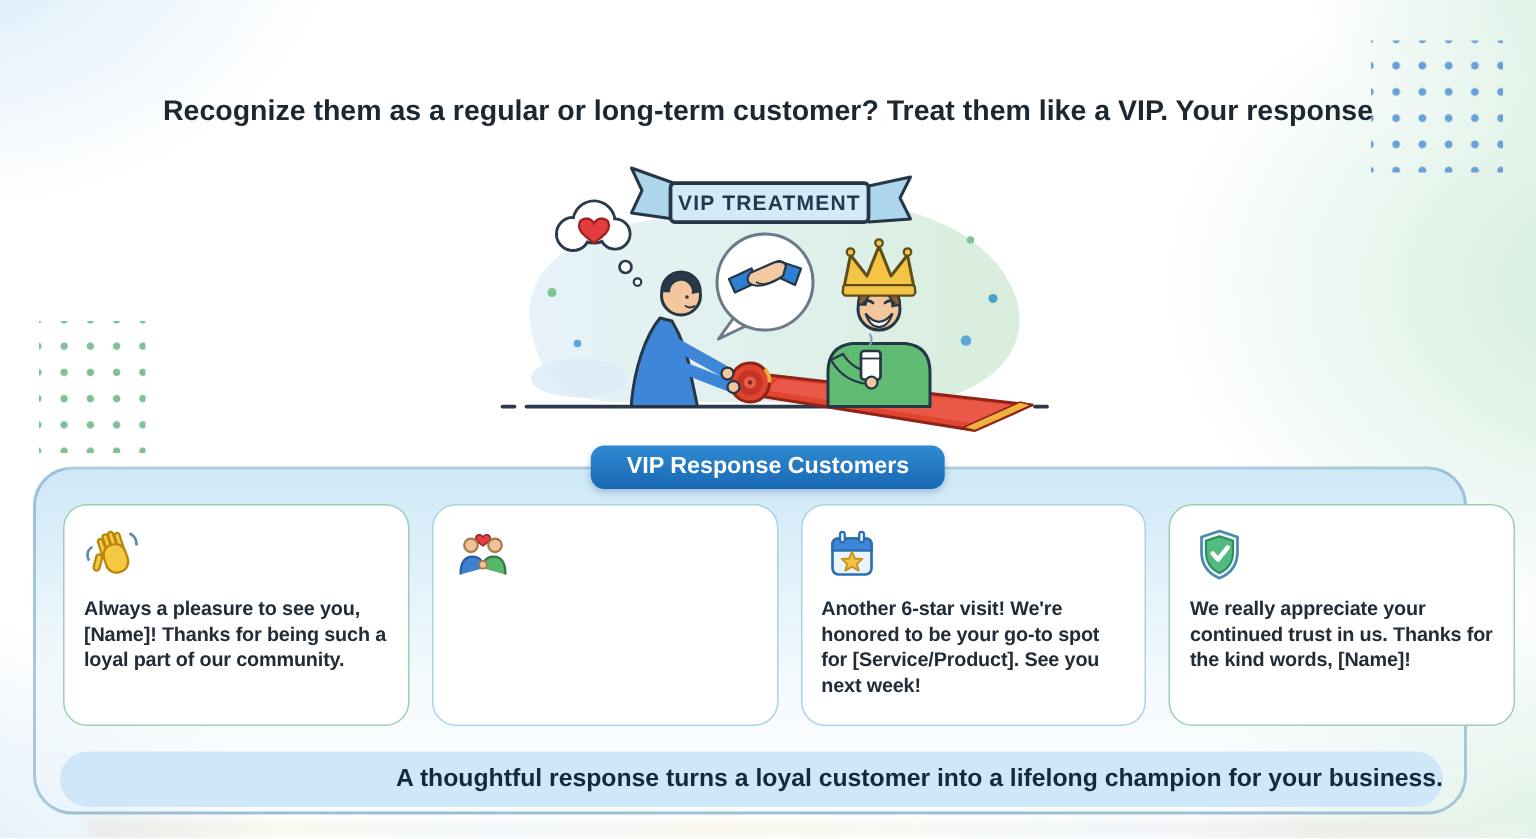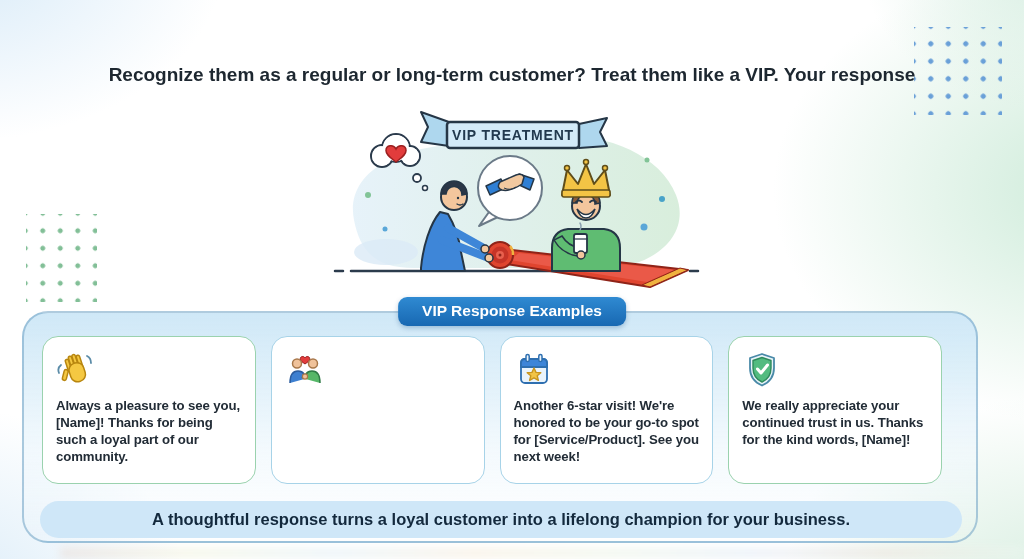--- a/index.html
+++ b/index.html
@@ -27,28 +27,28 @@
   .subtitle { position:absolute; left:0; right:0; top:65px; text-align:center;
     font-size:19px; font-weight:700; line-height:20px; color:#1d2730; }
   .illustration { position:absolute; left:324px; top:100px; width:380px; height:192px; }
   .panel { position:absolute; left:22px; top:311px; width:956px; height:232px;
     border-radius:26px; border:2px solid rgba(110,160,195,0.55);
     background:linear-gradient(180deg, #cfe8f7 0%, rgba(236,246,252,0.55) 62%, rgba(255,255,255,0) 100%); }
   .badge { position:absolute; left:50%; transform:translateX(-50%); top:297px;
     padding:5px 24px 6px; border-radius:9px; color:#ffffff; font-size:15.5px; font-weight:700;
     background:linear-gradient(180deg,#2f8ad2,#1868b2); box-shadow:0 2px 5px rgba(20,80,140,0.3);
     z-index:5; white-space:nowrap; }
-  .cards { position:absolute; left:42px; top:336px; width:900px; display:flex; gap:15px; z-index:2; }
+  .cards { position:absolute; left:42px; top:336px; width:968px; display:flex; gap:15px; z-index:2; }
   .card { flex:1 1 0; height:148px; background:#ffffff; border-radius:16px;
     padding:13px 13px 10px; border:1.5px solid #a7d3e8; }
   .card.green { border-color:#9ad2ae; }
   .card-icon { height:40px; margin-bottom:7px; }
   .card-text { font-size:13.2px; font-weight:700; line-height:17px; color:#222c36; letter-spacing:-0.1px; }
   .footer-pill { position:absolute; left:40px; top:501px; width:922px; height:37px;
-    border-radius:19px; background:#cfe7f8; display:flex; align-items:center; justify-content:center;
+    border-radius:19px; background:#cfe7f8; display:flex; align-items:center; justify-content:flex-end;
     font-size:16.5px; font-weight:700; color:#13293d; }
   .bottom-strip { position:absolute; left:60px; right:0; top:547px; height:12px; opacity:0.22;
     filter:blur(4px);
     background:linear-gradient(90deg,#e8b9a0,#d9e3b0,#b9d8e8,#e8d2a8,#cfe3c2,#b7cfe8,#e3c1b2,#ffffff); }
 </style>
 </head>
 <body>
 
 <div class="canvas">
 
@@ -159,21 +159,21 @@
         <circle cx="186" cy="88" r="32" fill="#ffffff" stroke="#6b7a88" stroke-width="2"></circle>
         <polygon points="162,86 177,79 181,88 166,95" fill="#2f7fd4" stroke="#253646" stroke-width="1.5" stroke-linejoin="round"></polygon>
         <polygon points="210,79 195,74 191,83 206,90" fill="#2f7fd4" stroke="#253646" stroke-width="1.5" stroke-linejoin="round"></polygon>
         <path d="M176,82 L192,75 Q198,73 200,77 L198,84 Q186,92 178,90 Q172,88 176,82 Z" fill="#f2c9a0" stroke="#253646" stroke-width="1.5" stroke-linejoin="round"></path>
         <path d="M180,88 q6,3 12,-1" stroke="#253646" stroke-width="1" fill="none"></path>
       </g>
     </svg>
   </div>
 
   <section class="panel"></section>
-  <div class="badge">VIP Response Examples</div>
+  <div class="badge">VIP Response Customers</div>
 
   <div class="cards">
 
     <article class="card green">
       <div class="card-icon">
         <svg width="40" height="40" viewBox="0 0 40 40">
           <path d="M5,15 q-4,3 -2,8" stroke="#5b8ca8" stroke-width="1.8" fill="none" stroke-linecap="round"></path>
           <path d="M31,6 q4,2 4,7" stroke="#5b8ca8" stroke-width="1.8" fill="none" stroke-linecap="round"></path>
           <g transform="rotate(-18 20 20)" fill="#f5c842" stroke="#b8860f" stroke-width="1.5" stroke-linejoin="round">
             <rect x="12.5" y="7" width="3.4" height="13" rx="1.7"></rect>

